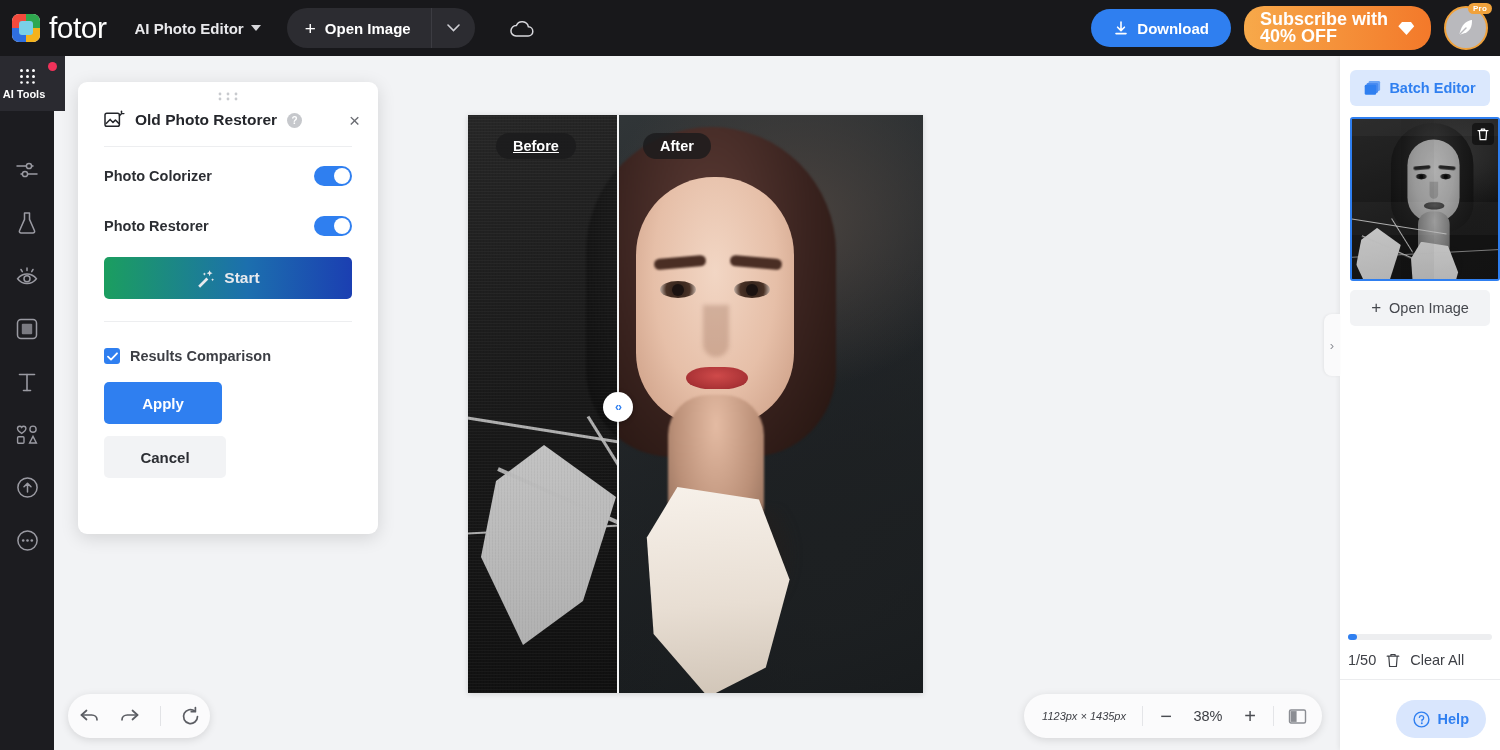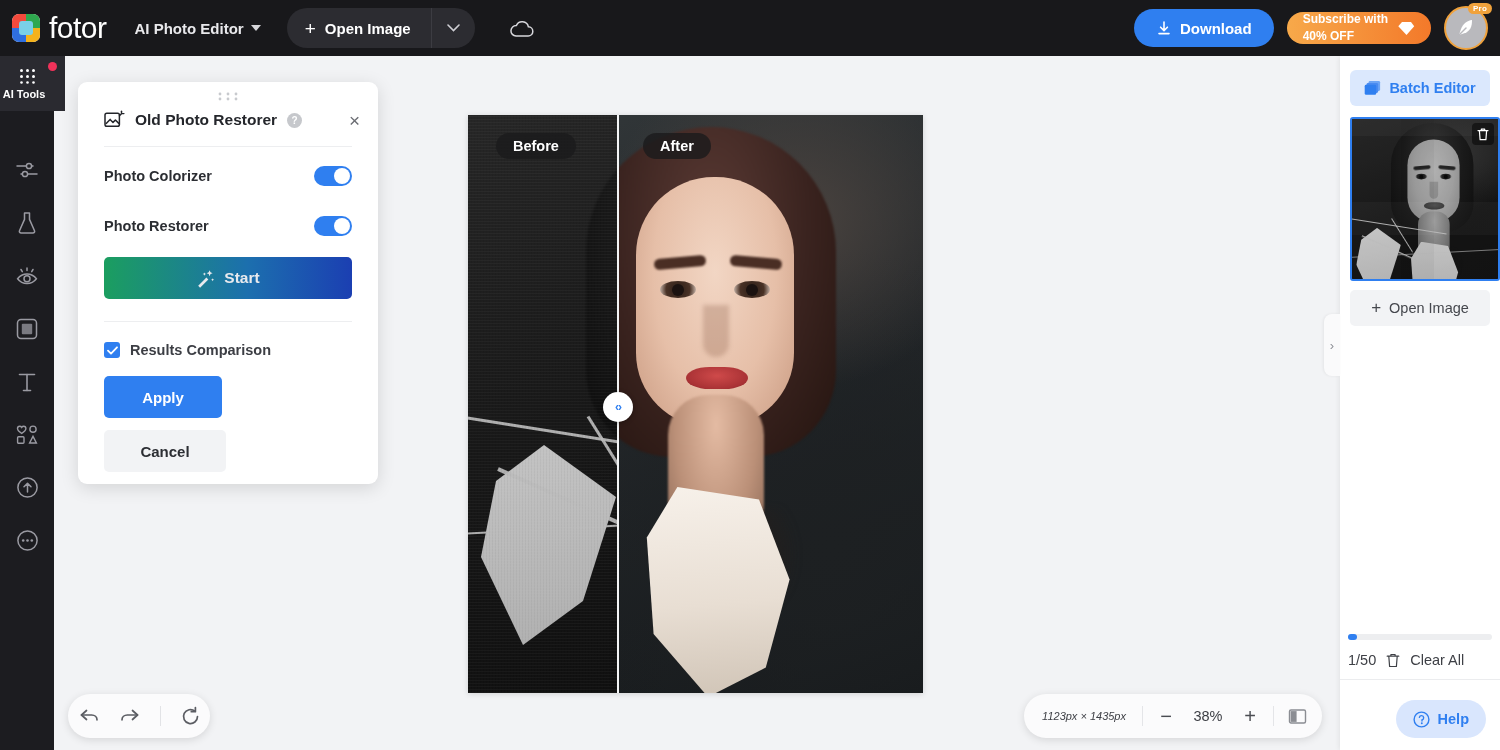--- a/index.html
+++ b/index.html
@@ -54,23 +54,23 @@
   .hdr-right {
     position: absolute; right: 12px; top: 0; height: 56px;
     display: flex; align-items: center; gap: 13px;
   }
   .dl-btn {
     height: 38px; background: #2f7ff0; border-radius: 19px; color: #fff;
     font-size: 15px; font-weight: 700; display: flex; align-items: center;
     gap: 8px; padding: 0 22px; cursor: pointer;
   }
   .sub-btn {
-    height: 32px; border-radius: 20px; padding: 0 16px; cursor: pointer;
+    height: 44px; border-radius: 20px; padding: 0 16px; cursor: pointer;
     background: linear-gradient(90deg, #f7a94a 0%, #f3792a 100%);
-    color: #fff; font-size: 12px; font-weight: 600; line-height: 17px;
+    color: #fff; font-size: 18px; font-weight: 600; line-height: 17px;
     display: flex; align-items: center; gap: 10px;
   }
   .avatar-wrap { position: relative; width: 44px; height: 44px; cursor: pointer; }
   .avatar {
     width: 44px; height: 44px; border-radius: 50%; background: #b9b9bd;
     border: 2px solid #f0a23c; display: flex; align-items: center;
     justify-content: center; overflow: hidden;
   }
   .pro-badge {
     position: absolute; right: -4px; top: -3px; background: #f0a23c;
@@ -203,21 +203,21 @@
     position:absolute; inset:0; opacity:.16; pointer-events:none;
     background-image:
       repeating-linear-gradient(0deg, rgba(255,255,255,.25) 0 1px, rgba(0,0,0,0) 1px 3px),
       repeating-linear-gradient(90deg, rgba(0,0,0,.22) 0 1px, rgba(0,0,0,0) 1px 3px);
   }
   .ba-label {
     position: absolute; top: 18px; background: rgba(26,26,28,.80);
     color: #fff; font-size: 14.5px; font-weight: 700; border-radius: 15px;
     padding: 5px 17px; z-index: 6;
   }
-  .lbl-before { left: 28px; }
+  .lbl-before { left: 28px; text-decoration: underline; }
   .lbl-after  { left: 175px; }
   .split-line {
     position: absolute; left: 149px; top: 0; width: 2px; height: 100%;
     background: #f4f5f6; z-index: 7;
   }
   .split-handle {
     position: absolute; left: 135px; top: 277px; width: 30px; height: 30px;
     border-radius: 50%; background: #fff; z-index: 8; cursor: ew-resize;
     display: flex; align-items: center; justify-content: center;
     box-shadow: 0 1px 5px rgba(0,0,0,.3); color: #2f7ff0; font-size: 12px;
@@ -291,21 +291,21 @@
   }
   .collapse-tab {
     position: absolute; right: 160px; top: 314px; width: 16px; height: 62px;
     background: #fafafb; border-radius: 8px 0 0 8px; display: flex;
     align-items: center; justify-content: center; cursor: pointer;
     color: #8e9097; font-size: 13px; box-shadow: -1px 0 3px rgba(0,0,0,.06); z-index: 26;
   }
 
   
   .tool-panel {
-    position: absolute; left: 78px; top: 82px; width: 300px; height: 402px;
+    position: absolute; left: 78px; top: 82px; width: 300px; height: 452px;
     background: #fff; border-radius: 9px; box-shadow: 0 4px 18px rgba(0,0,0,.13);
     z-index: 35;
     text-align: right;
   }
   .drag-dots {
     position: absolute; left: 0; right: 0; top: 10px; display: flex;
     justify-content: center; cursor: grab;
   }
   .tp-head {
     display: flex; align-items: center; padding: 28px 18px 0 26px; gap: 10px;
@@ -330,21 +330,21 @@
   .switch .knob {
     position: absolute; right: 2px; top: 2px; width: 16px; height: 16px;
     border-radius: 50%; background: #fff;
   }
   .start-btn {
     margin: 10px 26px 0 26px; height: 42px; border-radius: 5px; cursor: pointer;
     background: linear-gradient(90deg, #1b9e5f 0%, #1c6fae 58%, #1b3fb2 100%);
     display: flex; align-items: center; justify-content: center; gap: 9px;
     color: #e8eaee; font-size: 15.5px; font-weight: 700;
   }
-  .cmp-row { display: flex; align-items: center; gap: 10px; padding: 0 26px; margin-top: 20px; }
+  .cmp-row { display: flex; align-items: center; gap: 10px; padding: 0 26px; margin-top: 26px; }
   .chk {
     width: 16px; height: 16px; border-radius: 3px; background: #2f7ff0;
     display: flex; align-items: center; justify-content: center; cursor: pointer;
   }
   .cmp-label { font-size: 14.5px; font-weight: 700; color: #3c3e44; }
   .tp-actions { display: flex; gap: 12px; padding: 0 26px; margin-top: 18px; flex-direction: column; }
   .apply-btn {
     width: 118px; height: 42px; border-radius: 5px; background: #2f7ff0; color: #fff;
     font-size: 15px; font-weight: 700; display:flex; align-items:center;
     justify-content:center; cursor:pointer;

